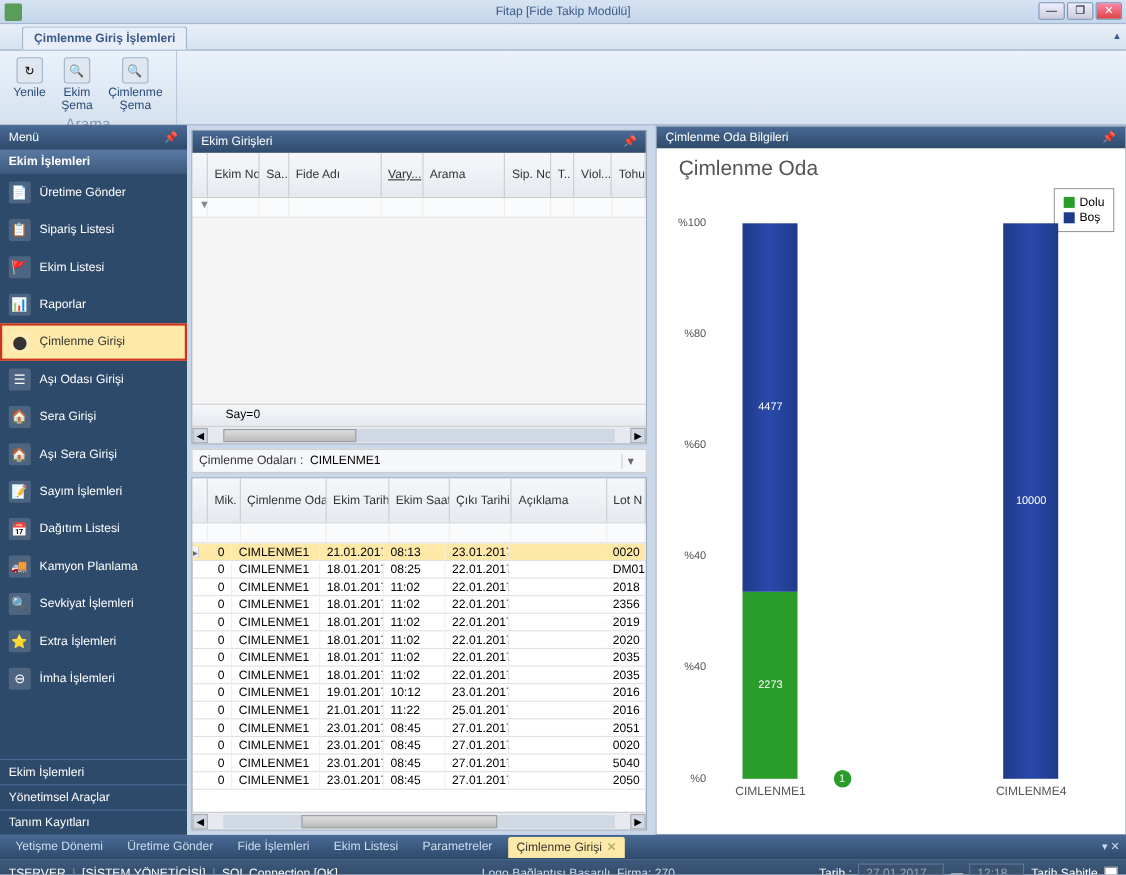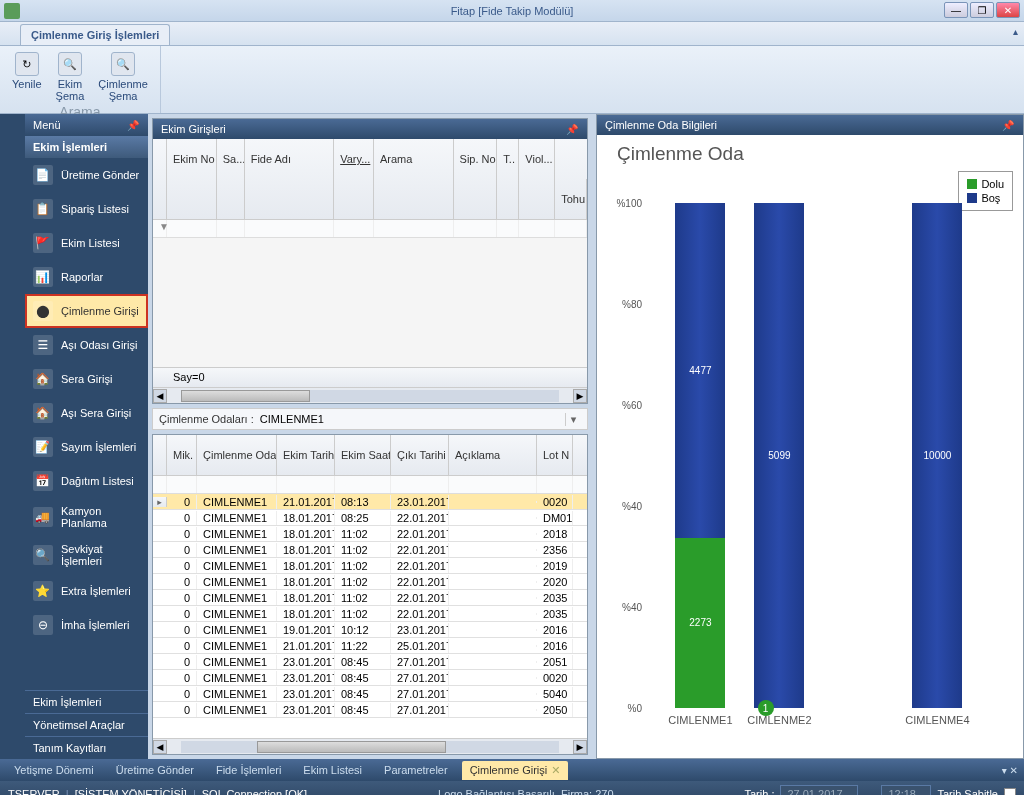--- a/index.html
+++ b/index.html
@@ -14,40 +14,40 @@
 .ribbon-tab { background: #e8eef7; border: 1px solid #a0b4cc; border-bottom: none; padding: 4px 10px; margin-left: 20px; border-radius: 3px 3px 0 0; font-weight: bold; color: #3a5a8a; }
 .ribbon-collapse { position: absolute; right: 6px; top: 4px; color: #3a5a8a; font-size: 10px; }
 .ribbon-body { height: 68px; background: linear-gradient(#eaf1f9,#d6e2f0); border-bottom: 1px solid #a0b4cc; display: flex; }
 .ribbon-group { border-right: 1px solid #b8c8dc; padding: 4px 8px 2px; display: flex; flex-direction: column; }
 .ribbon-btns { display: flex; gap: 6px; }
 .ribbon-btn { display: flex; flex-direction: column; align-items: center; cursor: pointer; padding: 2px 4px; }
 .ribbon-btn-icon { width: 24px; height: 24px; background: #e0e6ef; border: 1px solid #a0b4cc; border-radius: 3px; display: flex; align-items: center; justify-content: center; }
 .ribbon-btn-label { text-align: center; line-height: 1.1; margin-top: 2px; color: #2a4a7a; }
 .ribbon-group-label { text-align: center; color: #8899aa; font-size: 14px; margin-top: auto; }
 .main-area { display: flex; height: 645px; }
-.sidebar { width: 148px; background: #2e4a6b; display: flex; flex-direction: column; padding-left: 25px; }
+.sidebar { width: 170px; background: #2e4a6b; display: flex; flex-direction: column; }
 .sidebar-header { background: linear-gradient(#4a6a95,#2e4a6b); color: white; padding: 5px 8px; display: flex; justify-content: space-between; align-items: center; }
 .sidebar-pin { color: #cde; font-size: 10px; }
 .sidebar-section-title { background: linear-gradient(#5a7aa5,#3e5a7b); color: white; padding: 5px 8px; font-weight: bold; }
 .sidebar-items { flex: 1; }
 .sidebar-item { display: flex; align-items: center; padding: 7px 8px; color: white; cursor: pointer; gap: 8px; }
 .sidebar-item.active { background: #ffe9a8; color: #333; border: 2px solid #cc3322; padding: 5px 6px; }
 .sidebar-item-icon { width: 20px; height: 20px; background: rgba(255,255,255,0.15); border-radius: 2px; flex-shrink: 0; display:flex;align-items:center;justify-content:center;font-size:12px; }
 .sidebar-bottom { }
 .sidebar-bottom .sidebar-item { padding: 5px 8px; font-size: 11px; }
 .center-area { flex: 1; display: flex; flex-direction: column; padding: 4px; gap: 4px; min-width: 0; }
 .panel { background: white; border: 1px solid #8899aa; display: flex; flex-direction: column; }
 .panel-header { background: linear-gradient(#4a6a95,#2e4a6b); color: white; padding: 4px 8px; display: flex; justify-content: space-between; align-items: center; }
 .panel-pin { color: #cde; font-size: 10px; }
 .grid-header-row { display: flex; background: linear-gradient(#f5f7fa,#e6eaf0); border-bottom: 1px solid #ccc; }
 .grid-header-cell { padding: 14px 6px; border-right: 1px solid #ccc; color: #333; white-space: nowrap; overflow: hidden; }
 .grid-filter-row { display: flex; background: #fafbfc; border-bottom: 1px solid #ddd; height: 18px; }
 .grid-filter-cell { border-right: 1px solid #eee; padding: 1px 6px; color: #888; font-size: 10px; }
 .grid-body { flex: 1; overflow: hidden; background: #f5f5f5; }
-.grid-footer { background: linear-gradient(#f5f7fa,#e6eaf0); border-top: 1px solid #ccc; padding: 3px 20px; height: 20px; }
+.grid-footer { background: linear-gradient(#f5f7fa,#e6eaf0); border-top: 1px solid #ccc; padding: 3px 30px; height: 20px; }
 .hscroll { height: 16px; background: #e6eaf0; border-top: 1px solid #ccc; display: flex; align-items: center; }
 .hscroll-track { flex: 1; height: 12px; background: #d0d8e4; margin: 0 14px; position: relative; }
 .hscroll-thumb { position: absolute; left: 0; top: 0; height: 100%; width: 34%; background: linear-gradient(#ddd,#bbb); border: 1px solid #999; }
 .hscroll-btn { width: 14px; height: 14px; background: #d0d8e4; border: 1px solid #aaa; display:flex;align-items:center;justify-content:center;font-size:9px; }
 .cimlenme-select-row { display: flex; align-items: center; background: #f5f7fa; border: 1px solid #ccc; padding: 2px 6px; }
 .cimlenme-select-label { color: #333; margin-right: 4px; }
 .cimlenme-select { flex: 1; border: none; background: transparent; padding: 2px; }
 .cimlenme-select-btn { width: 16px; border-left: 1px solid #ccc; text-align: center; color: #666; }
 .grid2-body { flex: 1; overflow: hidden; }
 .grid2-row { display: flex; border-bottom: 1px solid #e0e0e0; height: 16px; align-items: center; }
@@ -203,21 +203,21 @@
       <div class="grid-header-row" id="ekim-cols">
           <div class="grid-header-cell" style="width: 14px;"></div>
           <div class="grid-header-cell" style="width: 50px;">Ekim No</div>
           <div class="grid-header-cell" style="width: 28px;">Sa...</div>
           <div class="grid-header-cell" style="width: 90px;">Fide Adı</div>
           <div class="grid-header-cell" style="width: 40px; text-decoration: underline;">Vary...</div>
           <div class="grid-header-cell" style="width: 80px;">Arama</div>
           <div class="grid-header-cell" style="width: 44px;">Sip. No</div>
           <div class="grid-header-cell" style="width: 22px;">T..</div>
           <div class="grid-header-cell" style="width: 36px;">Viol...</div>
-          <div class="grid-header-cell" style="width: 32px; margin-top: 40px;">Tohu</div>
+          <div class="grid-header-cell" style="width: 32px;">Tohu</div>
         </div>
       <div class="grid-filter-row" id="ekim-filter">
           <div class="grid-filter-cell" style="width: 14px;">▼</div>
           <div class="grid-filter-cell" style="width: 50px;"></div>
           <div class="grid-filter-cell" style="width: 28px;"></div>
           <div class="grid-filter-cell" style="width: 90px;"></div>
           <div class="grid-filter-cell" style="width: 40px;"></div>
           <div class="grid-filter-cell" style="width: 80px;"></div>
           <div class="grid-filter-cell" style="width: 44px;"></div>
           <div class="grid-filter-cell" style="width: 22px;"></div>
@@ -437,24 +437,20 @@
             <div class="y-tick" style="bottom: 20%;">%40</div>
             <div class="y-tick" style="bottom: 40%;">%40</div>
             <div class="y-tick" style="bottom: 60%;">%60</div>
             <div class="y-tick" style="bottom: 80%;">%80</div>
             <div class="y-tick" style="bottom: 100%;">%100</div>
             <div class="bar-group" style="left: 9%; height: 100%;">
               <div class="bar-seg" style="bottom:0;height:33.67407407407407%;background:#2a9c2a">2273</div>
               <div class="bar-seg" style="bottom:33.67407407407407%;height:66.32592592592592%;background:linear-gradient(90deg,#1e3a8a,#2a4aaa,#1e3a8a)">4477</div>
               <div class="bar-label">CIMLENME1</div>
             </div>
-            <div class="bar-group" style="left: 34%; height: 100%;">
-              <div class="bar-seg" style="bottom:0%;height:100%;background:linear-gradient(90deg,#1e3a8a,#2a4aaa,#1e3a8a)">5099</div>
-              <div class="bar-label">CIMLENME2</div>
-            </div>
             <div class="bar-group" style="left: 84%; height: 100%;">
               <div class="bar-seg" style="bottom:0%;height:100%;background:linear-gradient(90deg,#1e3a8a,#2a4aaa,#1e3a8a)">10000</div>
               <div class="bar-label">CIMLENME4</div>
             </div>
             <div class="green-badge" style="left: 35%; bottom: -8px;">1</div>
           </div>
       </div>
     </div>
   </div>
 </div>

